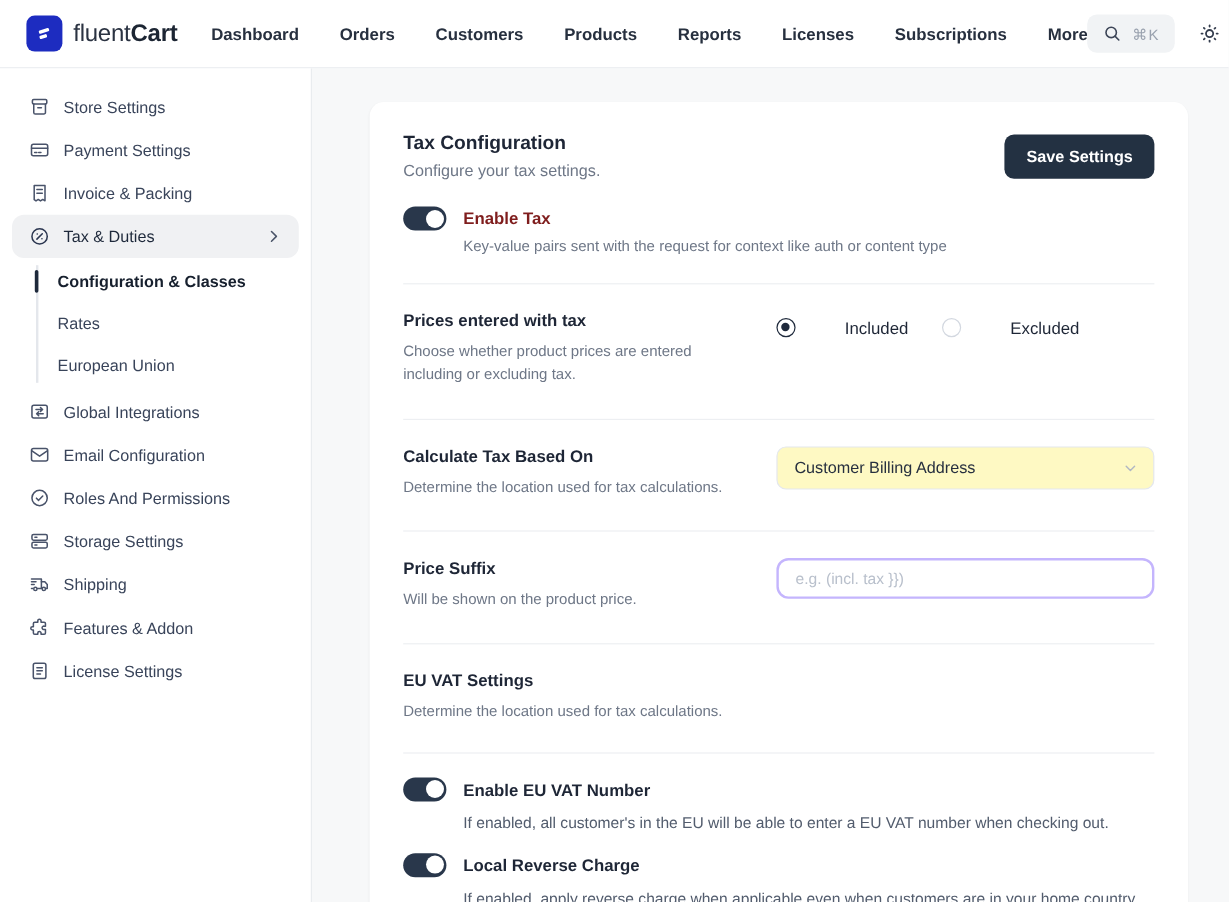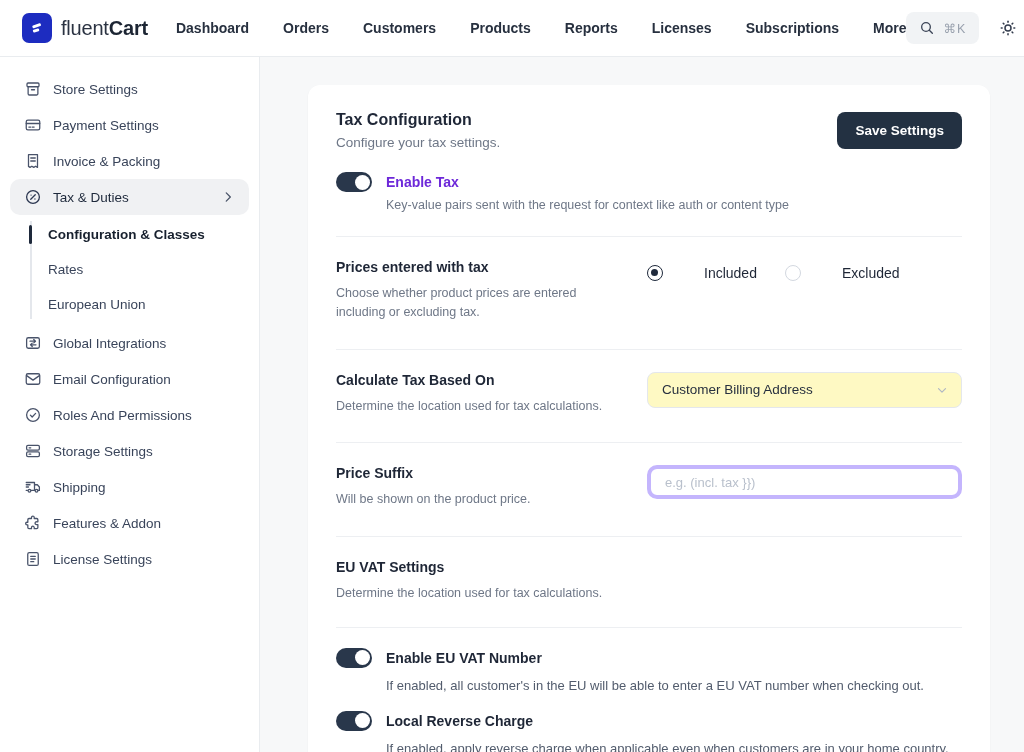--- a/index.html
+++ b/index.html
@@ -54,21 +54,21 @@
     font-family:"Liberation Sans", sans-serif;margin-left:30px; }
 
   .divider { height:1px; background:#edeff2; }
 
   .toggle { width:36px; height:20px; border-radius:10px; background:#29374b;
     position:relative; flex-shrink:0; cursor:pointer; }
   .toggle .knob { position:absolute; right:2.5px; top:2.5px; width:15px; height:15px;
     border-radius:50%; background:#fff; }
 
   .enable-row { display:flex; gap:14px; padding:22px 0 24px; }
-  .enable-row .t-label { font-size:14px; font-weight:600; color:#6d28d9; margin-top:2px; }
+  .enable-row .t-label { font-size:14px; font-weight:600; color:#7f1d1d; margin-top:2px; }
   .enable-row .t-desc { font-size:12.5px; color:#6e7787; margin-top:8px; }
 
   .setting-row { display:flex; padding:22px 0 26px; }
   .setting-left { width:311px; flex-shrink:0; padding-right:30px; }
   .setting-label { font-size:14px; font-weight:600; color:#1e2636; }
   .setting-desc { font-size:12.5px; color:#6e7787; margin-top:9px; line-height:1.55; }
   .setting-right { flex:1; }
 
   .radio-group { display:flex; align-items:center; gap:28px; margin-top:6px; }
   .radio-opt { display:flex; align-items:center; gap:9px; cursor:pointer; }
@@ -77,21 +77,21 @@
   .radio.checked { border-color:#1f2a3c; }
   .radio.checked::after { content:""; position:absolute; left:3px; top:3px;
     width:7px; height:7px; border-radius:50%; background:#1f2a3c; }
   .radio-label { font-size:14px; font-weight:500; color:#1e2636;margin-left:32px; }
 
   .select { height:36px; border:1px solid #e4e7ec; border-radius:8px; background:#fef9c3;
     display:flex; align-items:center; justify-content:space-between; padding:0 12px 0 14px;
     cursor:pointer; }
   .select .sel-text { font-size:13.5px; color:#27303f; }
 
-  .text-input { width:100%; height:34px; border:4px solid #c4b5fd; border-radius:10px;
+  .text-input { width:100%; height:34px; border:2px solid #c4b5fd; border-radius:10px;
     padding:0 14px; font-size:13px; color:#27303f; outline:none;
     font-family:"Liberation Sans", sans-serif; }
   .text-input::placeholder { color:#b9c0cc; }
 
   .vat-rows { padding-top:20px; }
   .vat-row { display:flex; gap:14px; align-items:flex-start; margin-bottom:8px; }
   .vat-row .vt-label { font-size:14px; font-weight:600; color:#1e2636; margin-top:2px; }
   .vat-desc { font-size:13px; color:#525c6d; margin:10px 0 18px 50px; }
 </style>
 </head>

